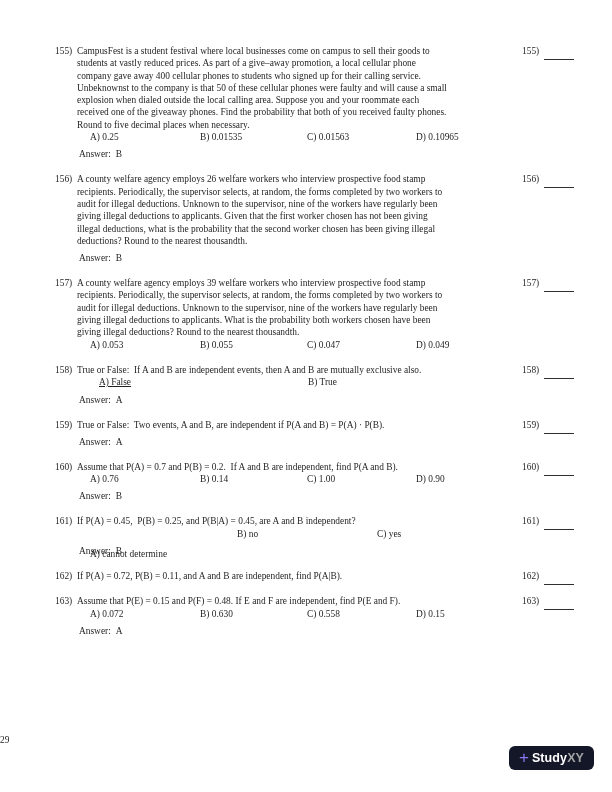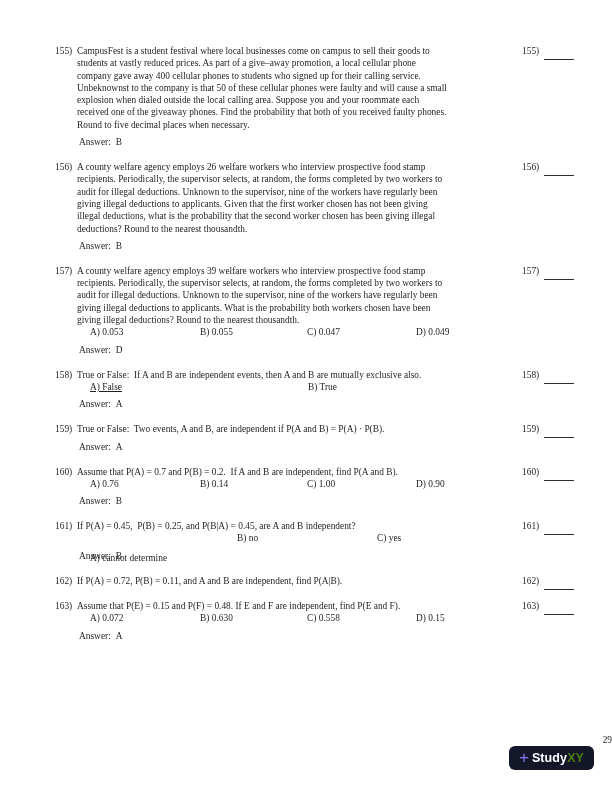--- a/index.html
+++ b/index.html
@@ -39,21 +39,21 @@
     width: 500px;
   }
   .q-options .opt { position: absolute; top: 0; white-space: nowrap; }
   .q-options[data-count="4"] .opt-0 { left: 35px; }
   .q-options[data-count="4"] .opt-1 { left: 145px; }
   .q-options[data-count="4"] .opt-2 { left: 252px; }
   .q-options[data-count="4"] .opt-3 { left: 361px; }
   .q-options[data-count="3"] .opt-0 { left: 35px; margin-top: 20px; }
   .q-options[data-count="3"] .opt-1 { left: 182px; }
   .q-options[data-count="3"] .opt-2 { left: 322px; }
-  .q-options[data-count="2"] .opt-0 { left: 35px; text-decoration: underline; }
+  .q-options[data-count="2"] .opt-0 { left: 44px; text-decoration: underline; }
   .q-options[data-count="2"] .opt-1 { left: 253px; }
   .q-answer {
     margin-top: 5px;
     margin-left: 24px;
     line-height: 12px;
   }
   .ans-value { margin-left: 5px; }
   .q-side {
     position: absolute;
     left: 467px; top: 0;
@@ -64,21 +64,21 @@
     display: inline-block;
     width: 30px;
     height: 0;
     border-bottom: 1px solid #2f2f2f;
     margin-left: 5px;
     margin-top: 14px;
   }
   .page-number {
     position: absolute;
     top: 735px; left: 0; right: 0;
-    text-align: right;
+    text-align: left;
     font-size: 9.4px;
     color: #1f1f1f;
   }
   .brand-badge {
     position: absolute;
     left: 509px; top: 746px;
     width: 85px; height: 24px;
     border-radius: 6px;
     display: flex;
     align-items: center;
@@ -108,20 +108,26 @@
       <div class="q-body">
         <span class="q-num">155)</span>
           <span class="q-text">CampusFest is a student festival where local businesses come on campus to sell their goods to
 students at vastly reduced prices. As part of a give–away promotion, a local cellular phone
 company gave away 400 cellular phones to students who signed up for their calling service.
 Unbeknownst to the company is that 50 of these cellular phones were faulty and will cause a small
 explosion when dialed outside the local calling area. Suppose you and your roommate each
 received one of the giveaway phones. Find the probability that both of you received faulty phones.
 Round to five decimal places when necessary.</span>
       </div>
+      <div class="q-options" data-count="4">
+          <span class="opt opt-0">A) 0.25</span>
+          <span class="opt opt-1">B) 0.01535</span>
+          <span class="opt opt-2">C) 0.01563</span>
+          <span class="opt opt-3">D) 0.10965</span>
+        </div>
       <div class="q-answer">
         <span class="ans-label">Answer:</span><span class="ans-value">B</span>
       </div>
       <div class="q-side">
         <span class="side-num">155)</span>
         <span class="side-blank"></span>
       </div>
     </div>
       <div class="question">
       <div class="q-body">
@@ -149,23 +155,20 @@
 audit for illegal deductions. Unknown to the supervisor, nine of the workers have regularly been
 giving illegal deductions to applicants. What is the probability both workers chosen have been
 giving illegal deductions? Round to the nearest thousandth.</span>
       </div>
       <div class="q-options" data-count="4">
           <span class="opt opt-0">A) 0.053</span>
           <span class="opt opt-1">B) 0.055</span>
           <span class="opt opt-2">C) 0.047</span>
           <span class="opt opt-3">D) 0.049</span>
         </div>
-      <div class="q-answer">
-        <span class="ans-label">Answer:</span><span class="ans-value">D</span>
-      </div>
       <div class="q-side">
         <span class="side-num">157)</span>
         <span class="side-blank"></span>
       </div>
     </div>
       <div class="question">
       <div class="q-body">
         <span class="q-num">158)</span>
           <span class="q-text">True or False:  If A and B are independent events, then A and B are mutually exclusive also.</span>
       </div>
@@ -259,16 +262,16 @@
         <span class="side-num">163)</span>
         <span class="side-blank"></span>
       </div>
     </div>
     </div>
 
   <div class="page-number">29</div>
 
   <div class="brand-badge" id="brand-badge" style="background: rgb(20, 23, 40);">
     <span class="brand-plus" id="brand-plus" style="color: rgb(138, 119, 242);">+</span>
-    <span class="brand-name" id="brand-name" style="color: rgb(255, 255, 255);"><span>Study</span><span id="brand-accent" style="color: #4d7c0f;">XY</span></span>
+    <span class="brand-name" id="brand-name" style="color: rgb(255, 255, 255);"><span>Study</span><span id="brand-accent" style="color: #a3a3a3;">XY</span></span>
   </div>
 
 </div>
 
 </body></html>

